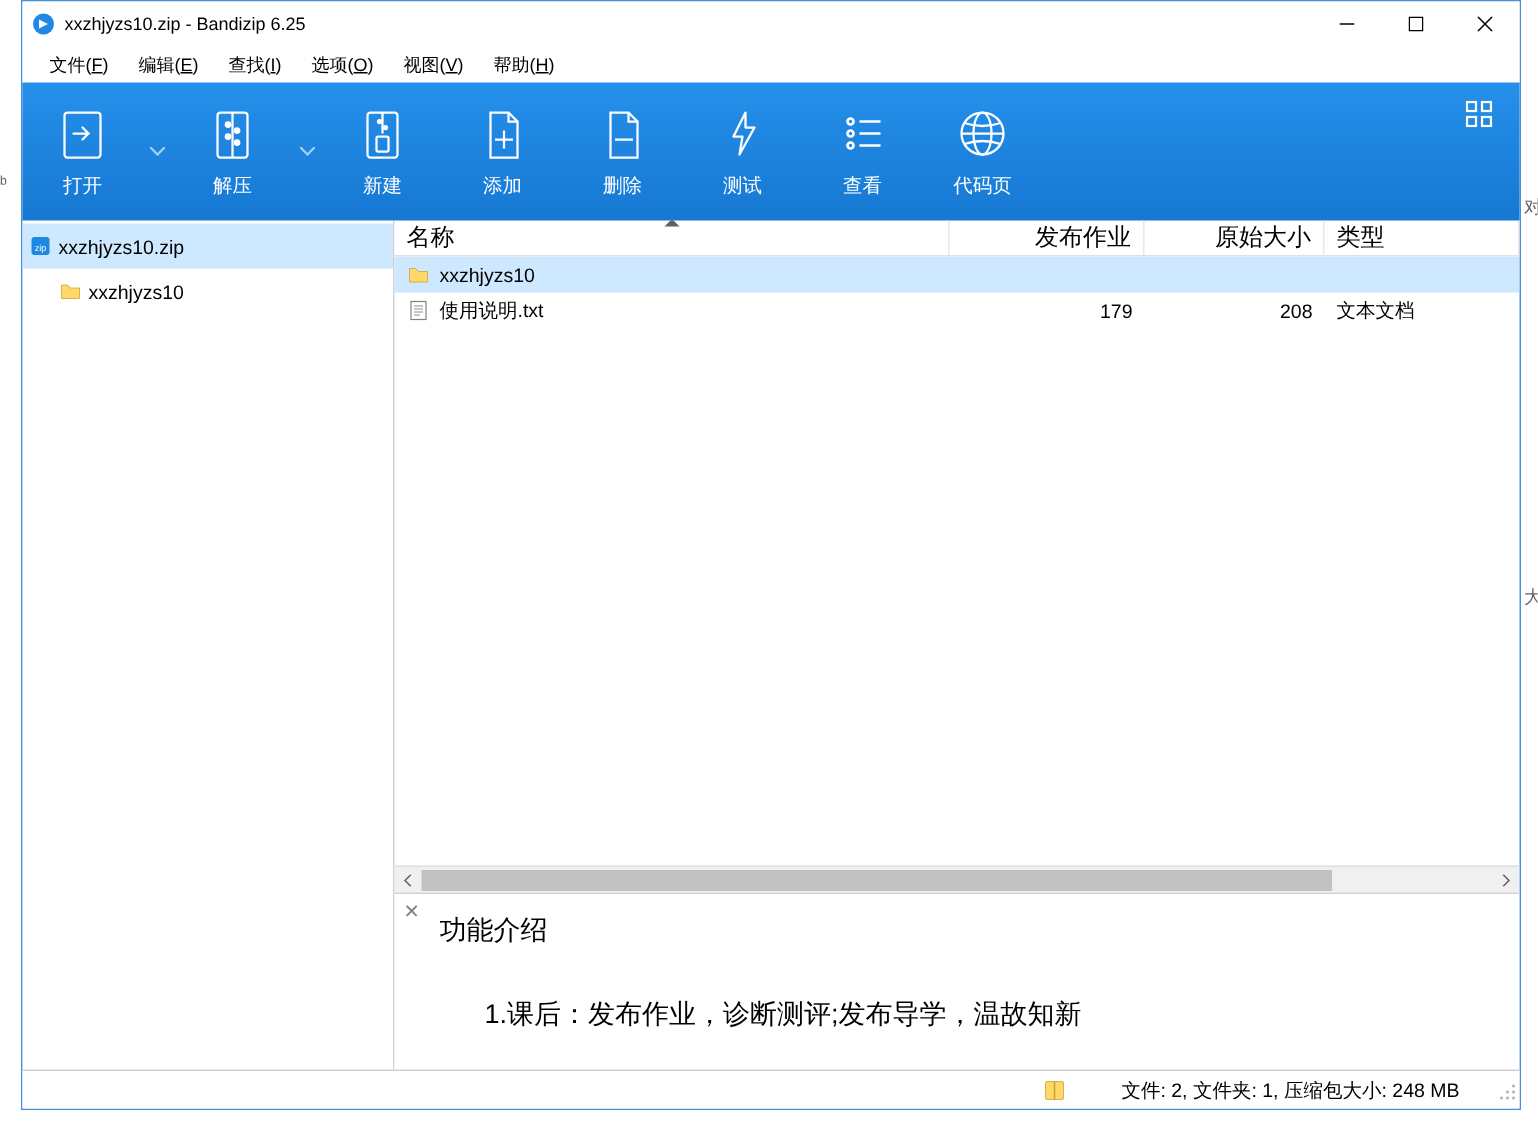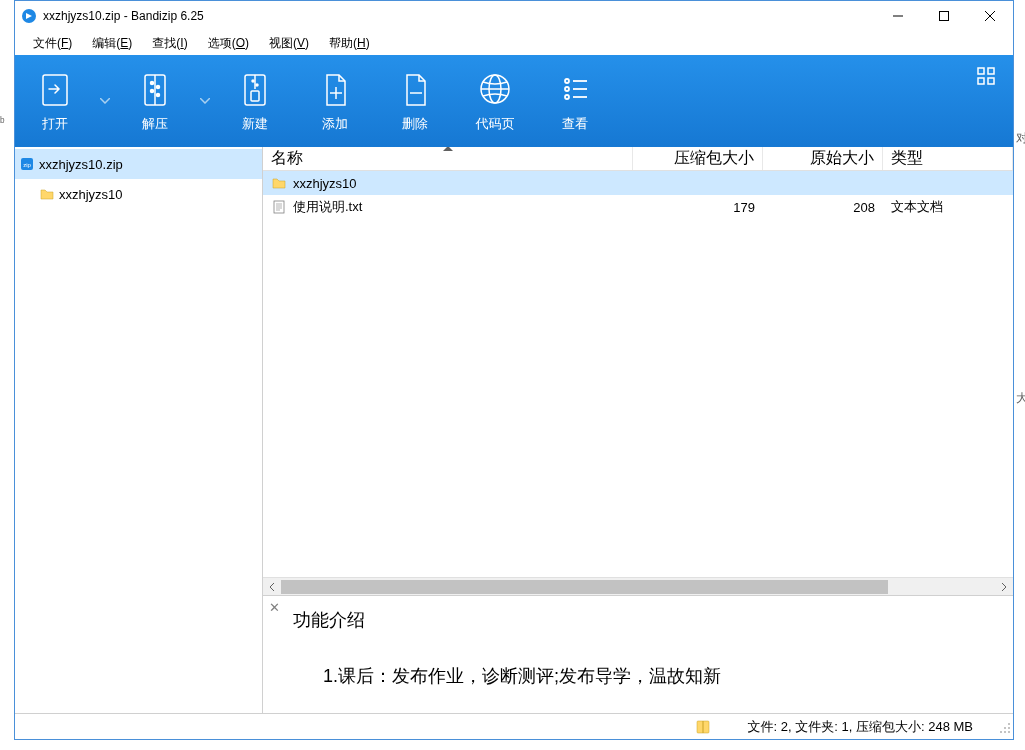--- a/index.html
+++ b/index.html
@@ -177,46 +177,54 @@
       <span class="tool-icon">
         <svg width="40" height="40" fill="none" stroke="#fff" stroke-width="1.5">
             <path d="M12 6 H24 L30 12 V36 H12 Z"></path>
             <path d="M24 6 V12 H30"></path>
             <line x1="15" y1="24" x2="27" y2="24"></line>
           </svg>
       </span>
       <span class="tool-label">删除</span>
     </div>
 
-
-    <div class="tool-btn">
-      <span class="tool-icon">
-        <svg width="40" height="40" fill="none" stroke="#fff" stroke-width="1.5">
-            <circle cx="20" cy="20" r="14"></circle>
-            <ellipse cx="20" cy="20" rx="6" ry="14"></ellipse>
-            <line x1="6" y1="20" x2="34" y2="20"></line>
-            <path d="M8 13 Q20 17 32 13"></path>
-            <path d="M8 27 Q20 23 32 27"></path>
-          </svg>
-      </span>
-      <span class="tool-label">代码页</span>
+    <div class="tool-btn">
+      <span class="tool-icon">
+        <svg width="40" height="40" fill="none" stroke="#fff" stroke-width="1.5">
+            <path d="M22 6 L14 22 H20 L18 34 L28 16 H22 Z" stroke-linejoin="round"></path>
+          </svg>
+      </span>
+      <span class="tool-label">测试</span>
     </div>
 
     <div class="tool-btn">
       <span class="tool-icon">
         <svg width="40" height="40" fill="none" stroke="#fff" stroke-width="1.8">
             <circle cx="12" cy="12" r="2"></circle>
             <line x1="18" y1="12" x2="32" y2="12"></line>
             <circle cx="12" cy="20" r="2"></circle>
             <line x1="18" y1="20" x2="32" y2="20"></line>
             <circle cx="12" cy="28" r="2"></circle>
             <line x1="18" y1="28" x2="32" y2="28"></line>
           </svg>
       </span>
       <span class="tool-label">查看</span>
+    </div>
+
+    <div class="tool-btn">
+      <span class="tool-icon">
+        <svg width="40" height="40" fill="none" stroke="#fff" stroke-width="1.5">
+            <circle cx="20" cy="20" r="14"></circle>
+            <ellipse cx="20" cy="20" rx="6" ry="14"></ellipse>
+            <line x1="6" y1="20" x2="34" y2="20"></line>
+            <path d="M8 13 Q20 17 32 13"></path>
+            <path d="M8 27 Q20 23 32 27"></path>
+          </svg>
+      </span>
+      <span class="tool-label">代码页</span>
     </div>
 
     <span class="grid-icon">
       <svg width="18" height="18" fill="none" stroke="#fff" stroke-width="1.5">
           <rect x="1" y="1" width="6" height="6"></rect>
           <rect x="11" y="1" width="6" height="6"></rect>
           <rect x="1" y="11" width="6" height="6"></rect>
           <rect x="11" y="11" width="6" height="6"></rect>
         </svg>
     </span>
@@ -243,21 +251,21 @@
         <span>xxzhjyzs10</span>
       </div>
     </div>
 
     <div class="list-panel">
       <div class="list-header">
         <div class="col col-name sort-asc">
             <span>名称</span>
           </div>
         <div class="col col-comp">
-            <span>压缩包大小</span>
+            <span>发布作业</span>
           </div>
         <div class="col col-orig">
             <span>原始大小</span>
           </div>
         <div class="col col-type">
             <span>类型</span>
           </div>
       </div>
       <div class="list-body" id="list-body">
           <div class="list-row selected">

